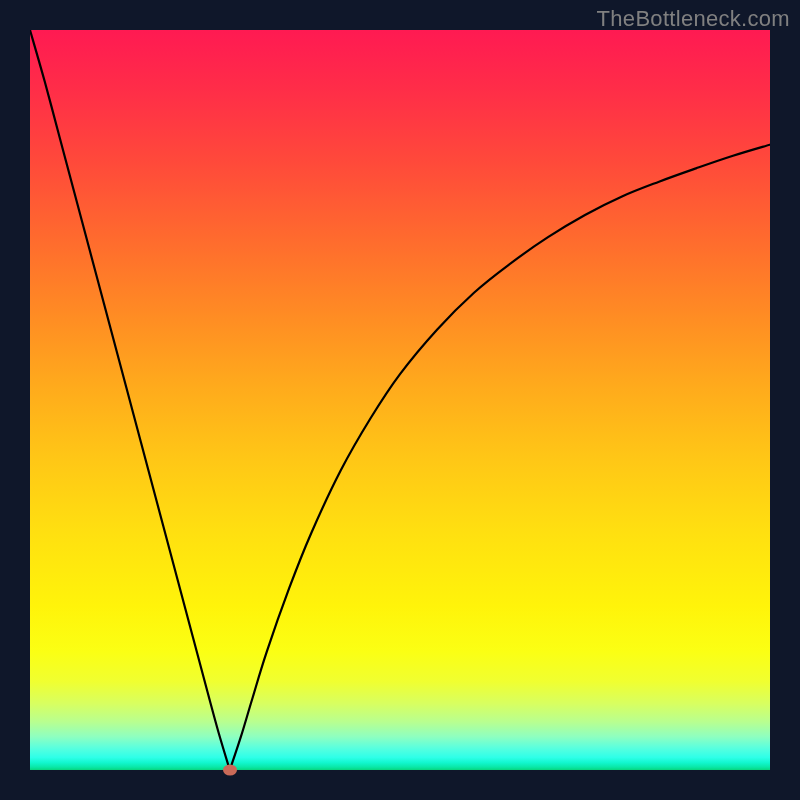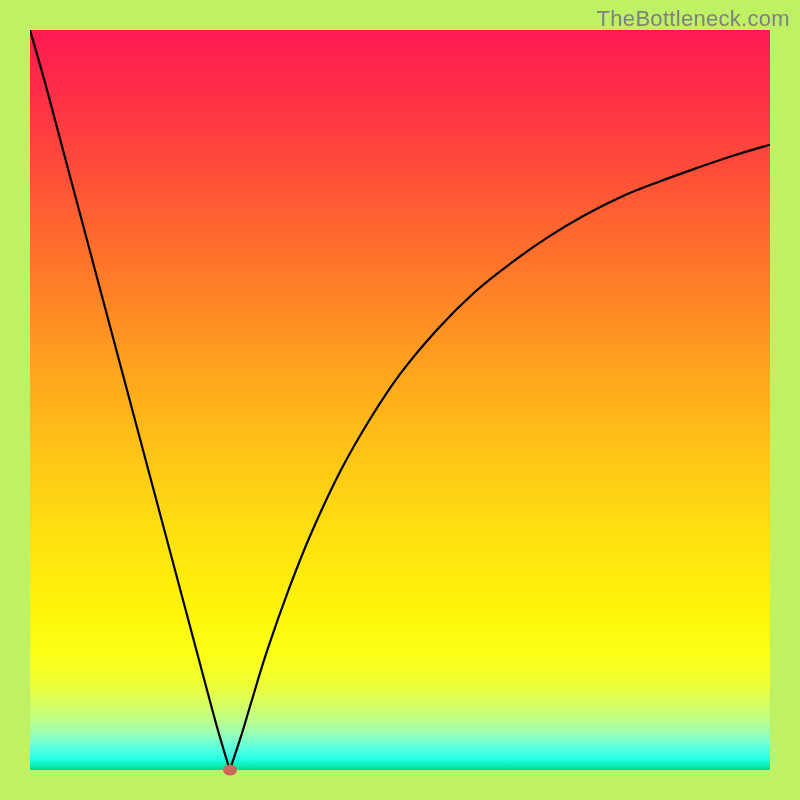--- a/index.html
+++ b/index.html
@@ -10,21 +10,21 @@
     background: #000;
     overflow: hidden;
     font-family: Arial, Helvetica, sans-serif;
   }
   .frame {
     position: absolute;
     top: 0;
     left: 0;
     width: 800px;
     height: 800px;
-    background: #bef264;
+    background: #0f172a;
   }
   .plot {
     position: absolute;
     top: 30px;
     left: 30px;
     width: 740px;
     height: 740px;
     background: linear-gradient(to bottom,
       #ff1a52 0%,
       #ff2d48 8%,

